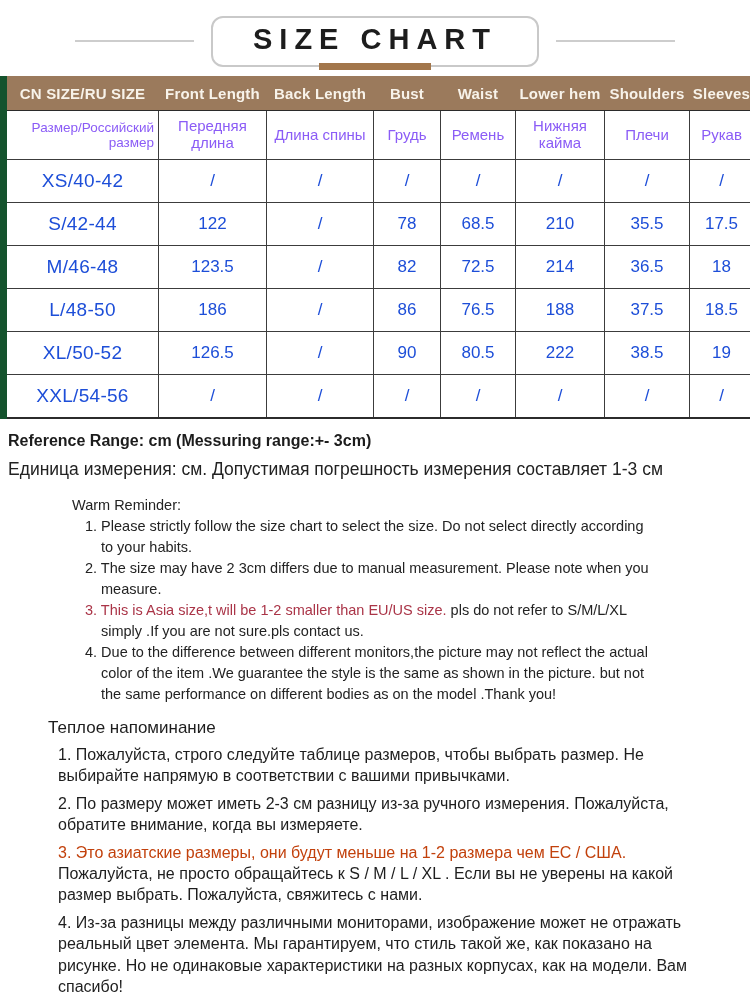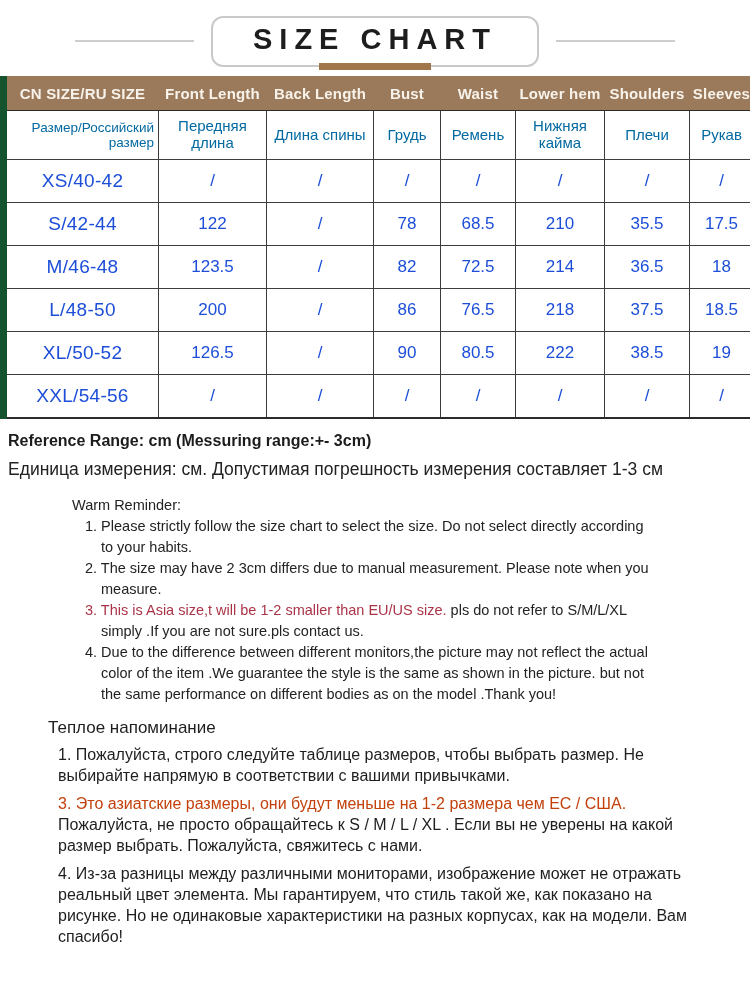--- a/index.html
+++ b/index.html
@@ -44,21 +44,21 @@
     padding: 0 2px; overflow: hidden;
   }
   tr.header-en th {
     background: #9b7a5c; color: #f8f3ea;
     font-size: 15px; font-weight: 600; height: 33px;
     border-color: #9b7a5c; border-bottom-color: #2b2b2b;
     letter-spacing: 0.2px;
   }
   tr.header-ru th {
     height: 48px; font-size: 15px; font-weight: 400;
-    line-height: 1.12; background: #ffffff; color: #0369a1;
+    line-height: 1.12; background: #ffffff; color: #8b5cf6;
   }
   tr.header-ru th:first-child {
     font-size: 13.5px; text-align: right; padding-right: 4px;
   }
   .size-table tbody td { height: 42px; font-size: 17px; color: #1d4ed8; }
   .size-table tbody td.size-cell { font-size: 19px; letter-spacing: 0.3px; }
 
   
   .ref-en { margin: 13px 8px 0 8px; font-size: 16px; font-weight: 700; }
   .ref-ru { margin: 9px 0 0 8px; font-size: 17.5px; font-weight: 400; color: #222; }
@@ -154,25 +154,25 @@
           <td>123.5</td>
           <td>/</td>
           <td>82</td>
           <td>72.5</td>
           <td>214</td>
           <td>36.5</td>
           <td>18</td>
         </tr>
         <tr>
           <td class="size-cell">L/48-50</td>
-          <td>200</td>
+          <td>186</td>
           <td>/</td>
           <td>86</td>
           <td>76.5</td>
-          <td>218</td>
+          <td>188</td>
           <td>37.5</td>
           <td>18.5</td>
         </tr>
         <tr>
           <td class="size-cell">XL/50-52</td>
           <td>126.5</td>
           <td>/</td>
           <td>90</td>
           <td>80.5</td>
           <td>222</td>
@@ -199,17 +199,18 @@
     <p class="rem-heading">Warm Reminder:</p>
     <p class="rem-item">1. Please strictly follow the size chart to select the size. Do not select directly according to your habits.</p>
     <p class="rem-item">2. The size may have 2 3cm differs due to manual measurement. Please note when you measure.</p>
     <p class="rem-item"><span class="red-text" style="color: rgb(170, 52, 71);">3. This is Asia size,t will be 1-2 smaller than EU/US size.</span><span> pls do not refer to S/M/L/XL simply .If you are not sure.pls contact us.</span></p>
     <p class="rem-item">4. Due to the difference between different monitors,the picture may not reflect the actual color of the item .We guarantee the style is the same as shown in the picture. but not the same performance on different bodies as on the model .Thank you!</p>
   </section>
 
   <section class="reminder-ru">
     <p class="rem-heading">Теплое напоминание</p>
     <p class="rem-item">1. Пожалуйста, строго следуйте таблице размеров, чтобы выбрать размер. Не выбирайте напрямую в соответствии с вашими привычками.</p>
+    <p class="rem-item">2. По размеру может иметь 2-3 см разницу из-за ручного измерения. Пожалуйста, обратите внимание, когда вы измеряете.</p>
     <p class="rem-item"><span class="red-text red-part" style="color: #c2410c;">3. Это азиатские размеры, они будут меньше на 1-2 размера чем ЕС / США.</span><span>Пожалуйста, не просто обращайтесь к S / M / L / XL . Если вы не уверены на какой размер выбрать. Пожалуйста, свяжитесь с нами.</span></p>
     <p class="rem-item">4. Из-за разницы между различными мониторами, изображение может не отражать реальный цвет элемента. Мы гарантируем, что стиль такой же, как показано на рисунке. Но не одинаковые характеристики на разных корпусах, как на модели. Вам спасибо!</p>
   </section>
 
 </div>
 
 </body></html>

